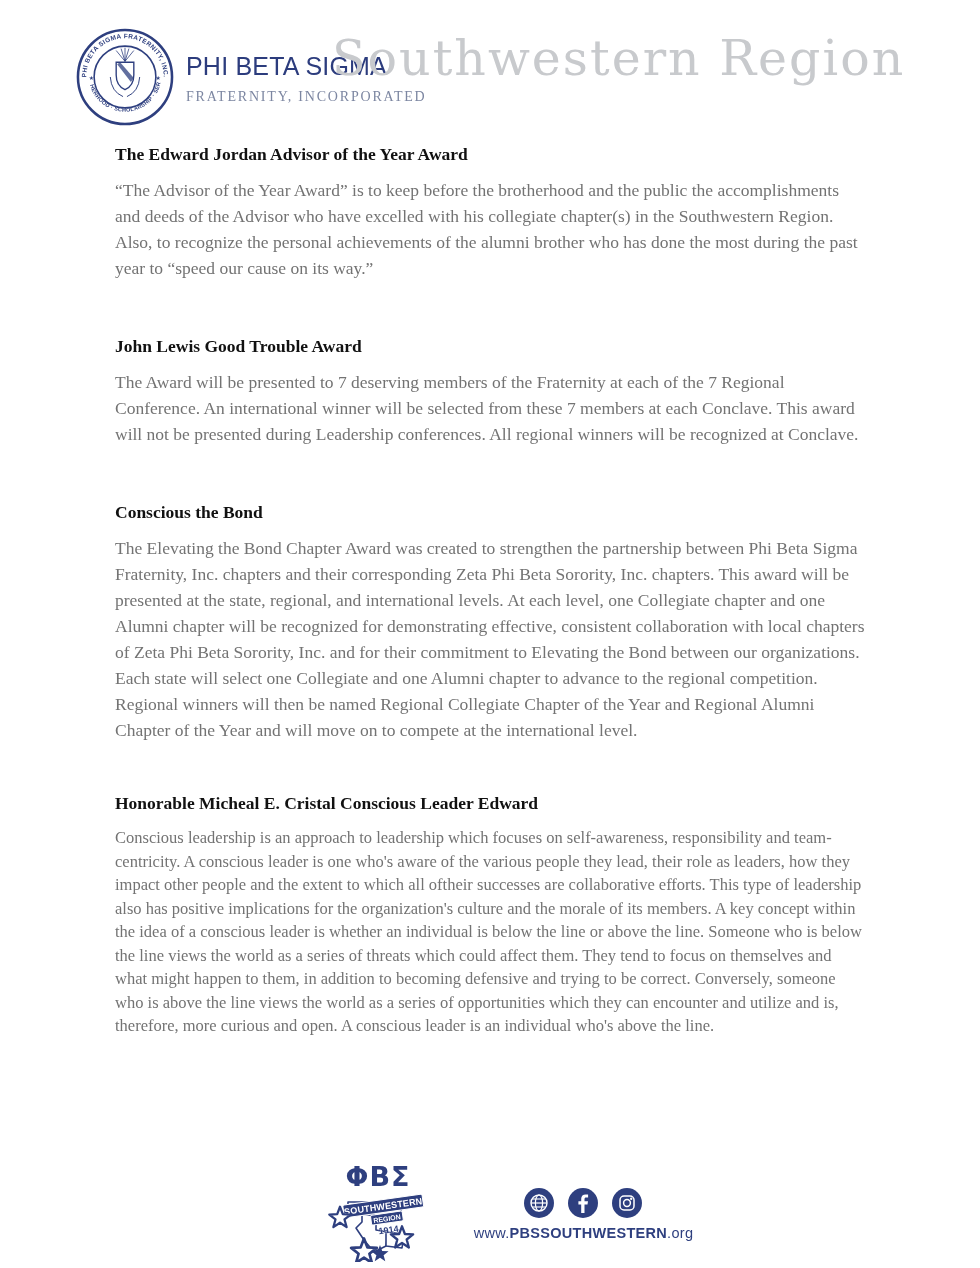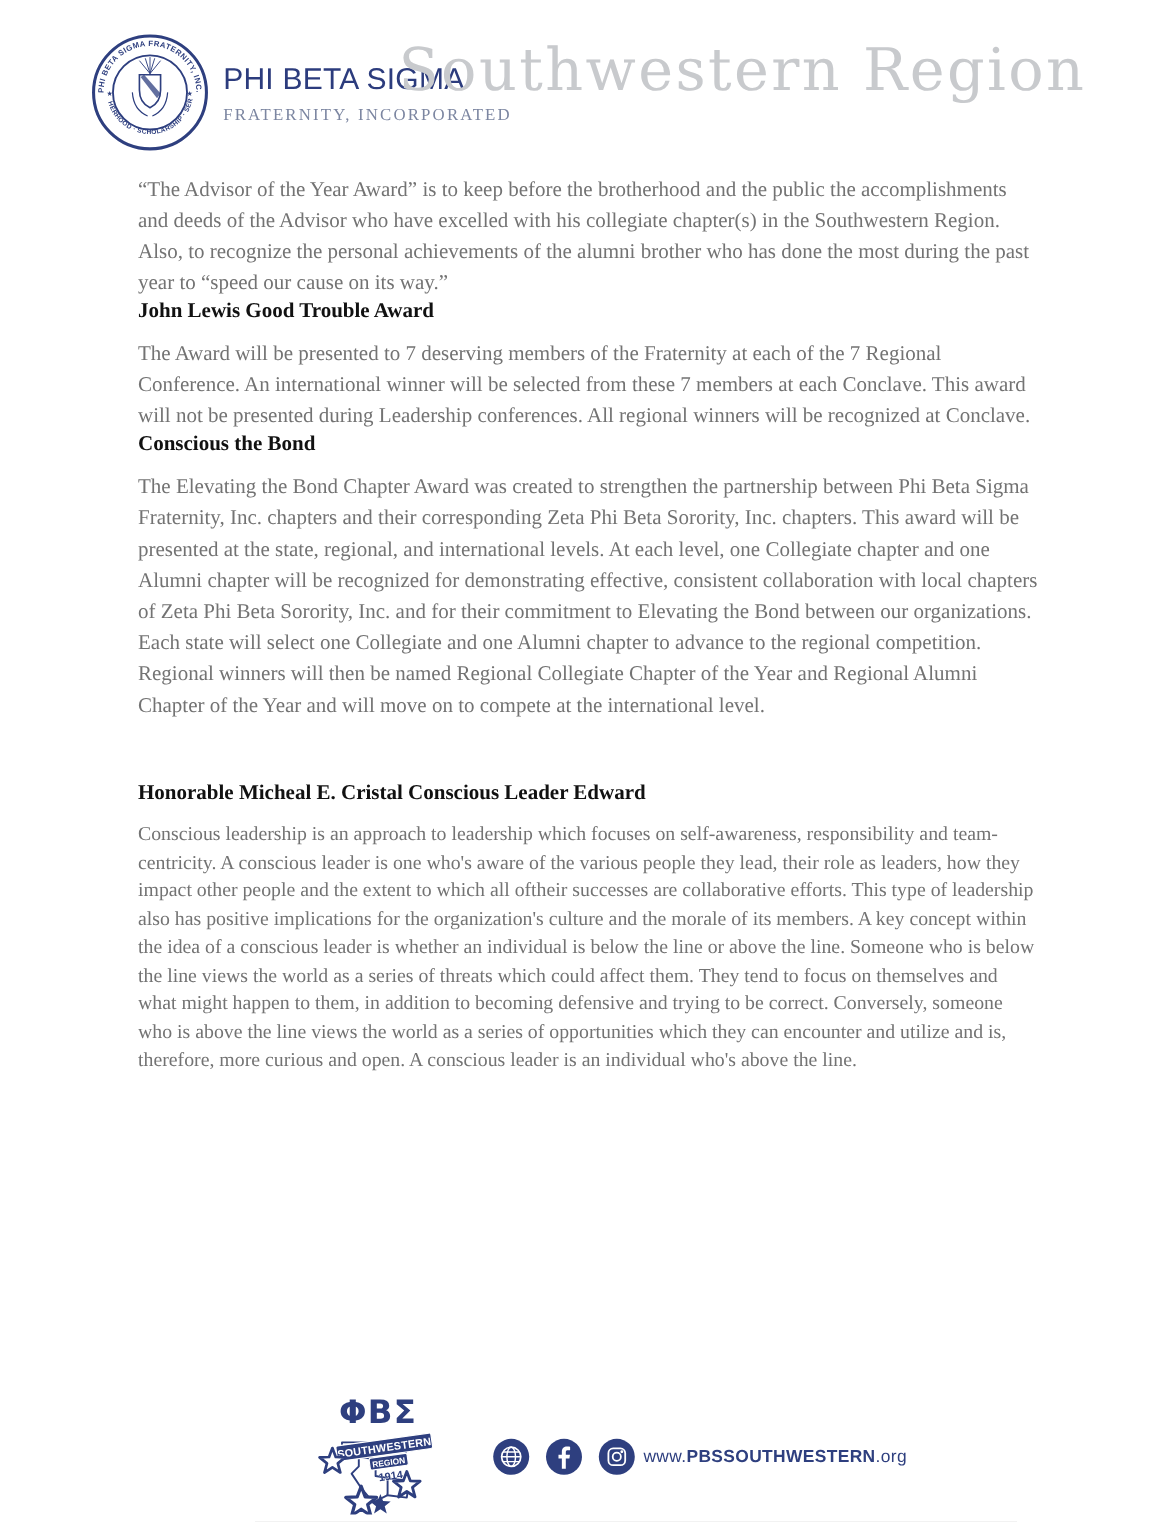--- a/index.html
+++ b/index.html
@@ -53,38 +53,38 @@
     line-height: 21px;
     margin: 0 0 12px 0;
   }
   .section-body {
     font-size: 17.5px;
     color: #737373;
     line-height: 26px;
     margin: 0;
   }
   .sect { margin: 0; }
-  .sect + .sect { }
+  .sect + .sect { margin-top: 55px; }
   .sect.tight { margin-top: 50px; }
   .sect.tight .section-body { font-size: 16.5px; line-height: 23.5px; }
 
   
   .footer {
     position: absolute;
     top: 1158px;
     left: 0;
     width: 980px;
     display: flex;
     justify-content: center;
     align-items: center;
     gap: 36px;
     padding-left: 31px;
   }
   .footer-logo { width: 120px; height: 104px; }
-  .social-col { display: flex; flex-direction: row; align-items: center; gap: 7px; margin-top: 8px; }
+  .social-col { display: flex; flex-direction: column; align-items: center; gap: 7px; margin-top: 8px; }
   .icons-row { display: flex; gap: 14px; }
   .icon-circle {
     width: 30px; height: 30px; border-radius: 50%;
     background: #2e3f7f;
     display: flex; align-items: center; justify-content: center;
     cursor: pointer;
   }
   .site-url {
     font-family: "Liberation Sans", sans-serif;
     font-size: 14.5px;
@@ -133,20 +133,21 @@
   <div class="wordmark">
     <div class="brand-name">PHI BETA SIGMA</div>
     <div class="brand-sub">FRATERNITY, INCORPORATED</div>
   </div>
 
   <div class="region-script">Southwestern Region</div>
 
   <div class="content">
 
     <div class="sect">
+      <h3 class="section-heading">The Edward Jordan Advisor of the Year Award</h3>
       <p class="section-body">“The Advisor of the Year Award” is to keep before the brotherhood and the public the accomplishments and deeds of the Advisor who have excelled with his collegiate chapter(s) in the Southwestern Region. Also, to recognize the personal achievements of the alumni brother who has done the most during the past year to “speed our cause on its way.”</p>
     </div>
 
     <div class="sect">
       <h3 class="section-heading">John Lewis Good Trouble Award</h3>
       <p class="section-body">The Award will be presented to 7 deserving members of the Fraternity at each of the 7 Regional Conference. An international winner will be selected from these 7 members at each Conclave. This award will not be presented during Leadership conferences. All regional winners will be recognized at Conclave.</p>
     </div>
 
     <div class="sect">
       <h3 class="section-heading">Conscious the Bond</h3>

